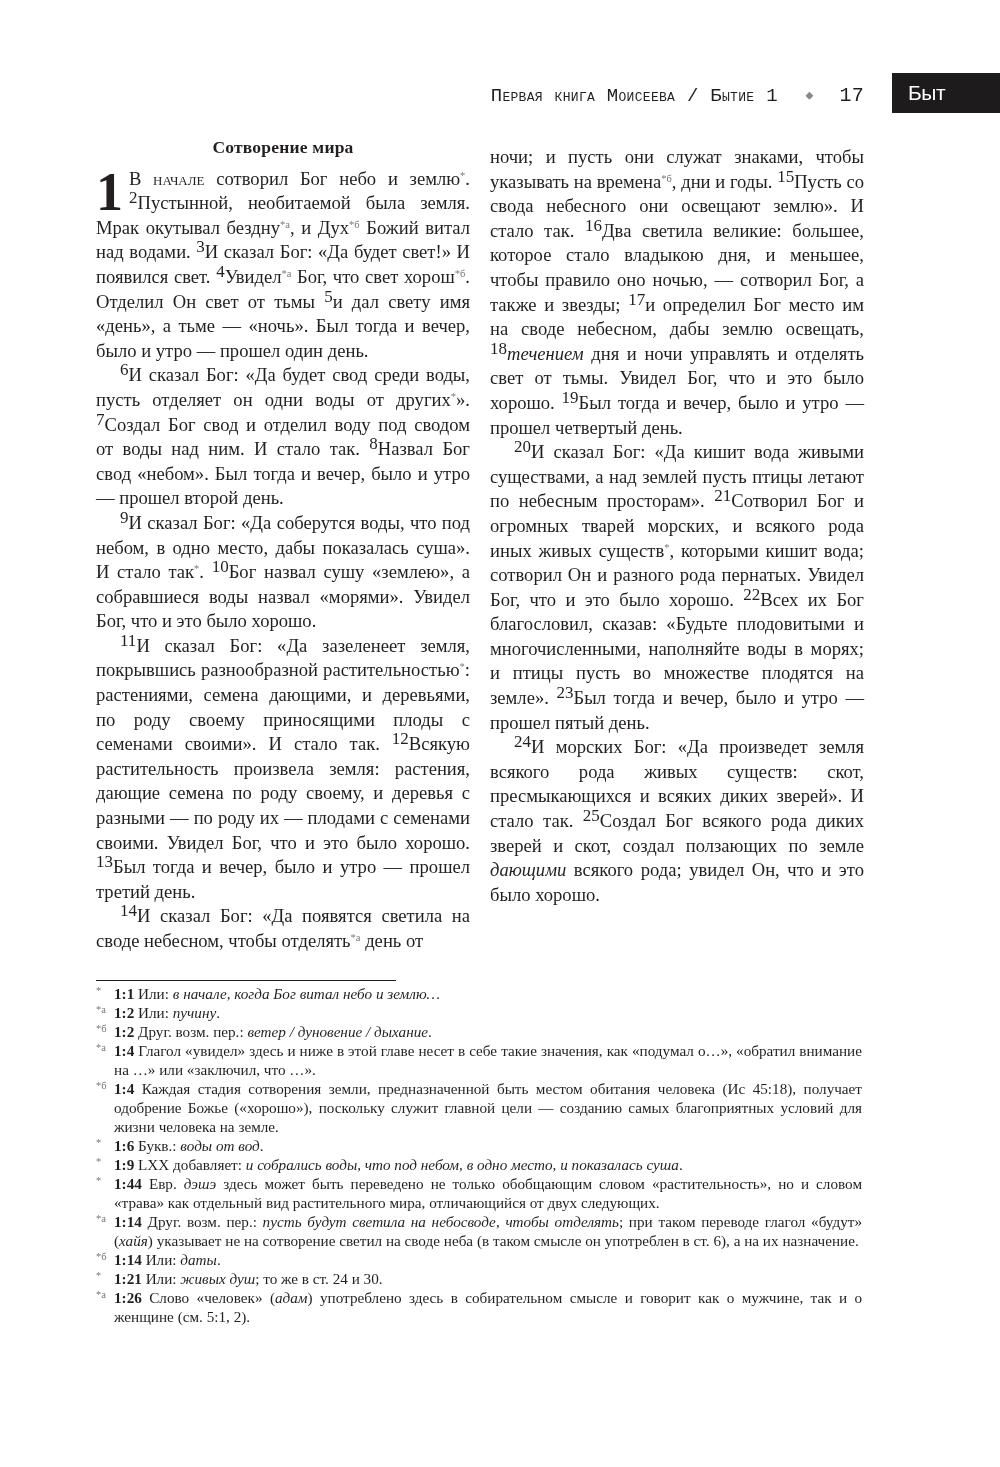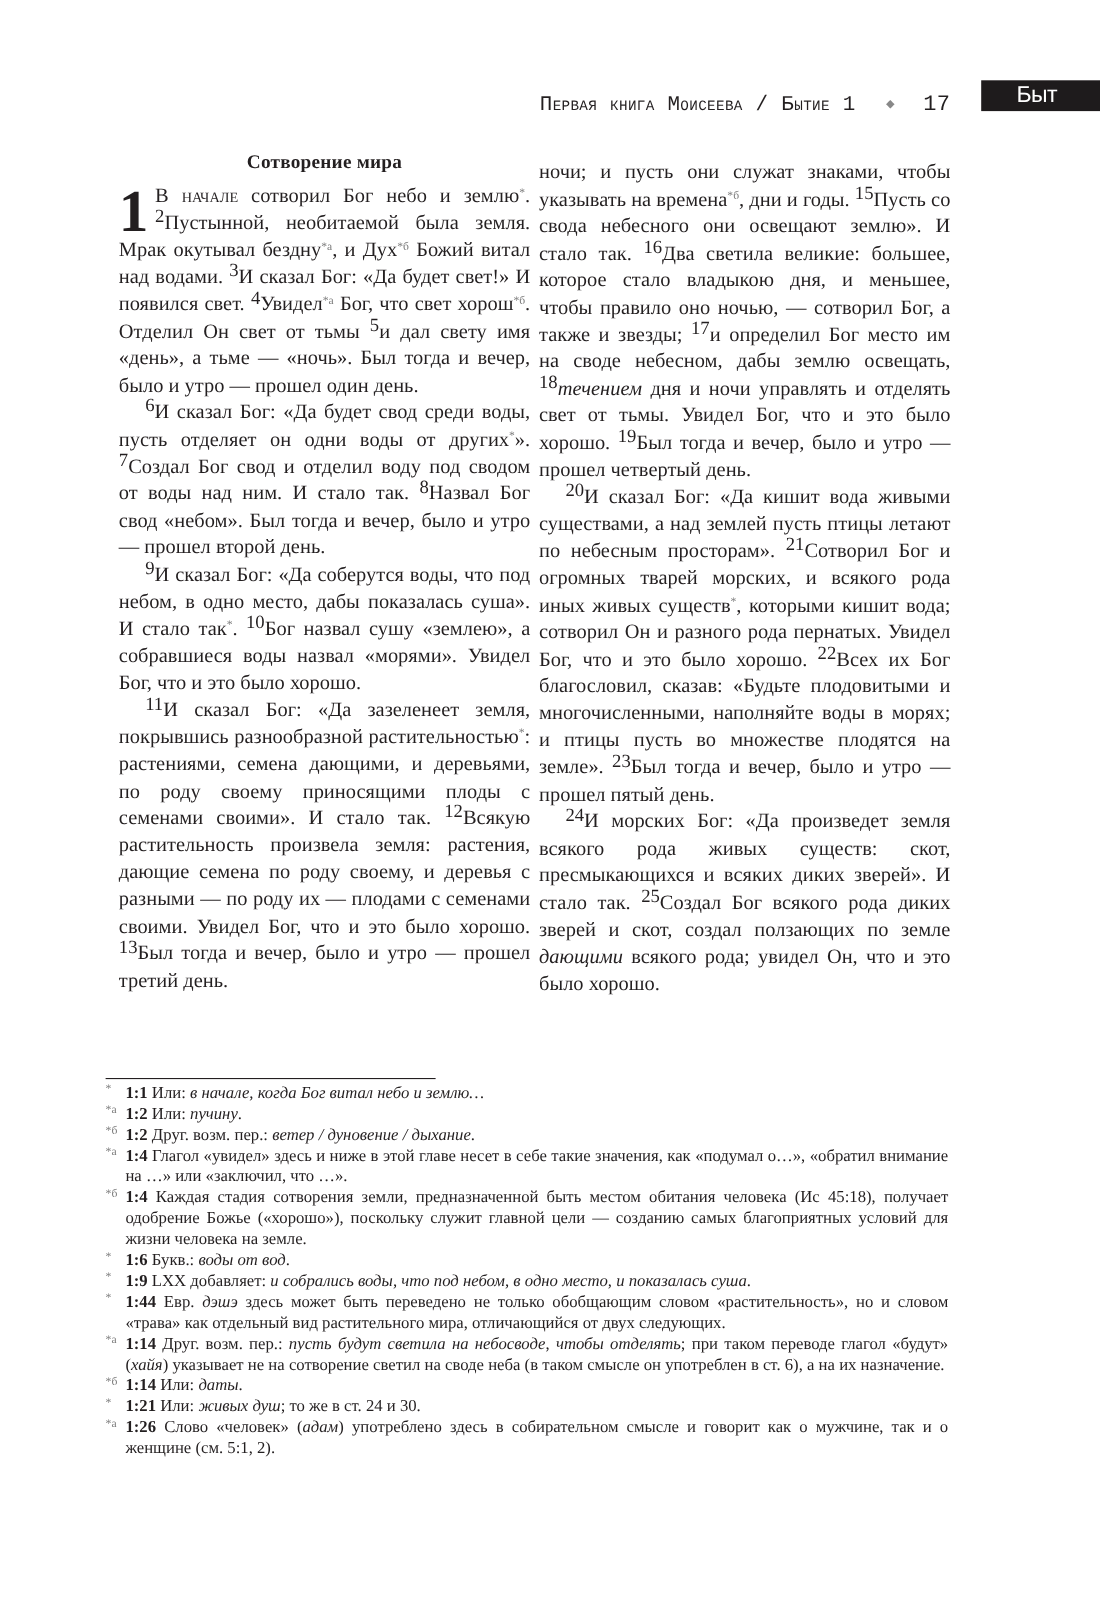--- a/index.html
+++ b/index.html
@@ -2,27 +2,27 @@
 <html><head>
 <meta charset="utf-8">
 <style>
   html, body { margin: 0; padding: 0; background: #ffffff; }
   body { width: 1000px; height: 1467px; position: relative; overflow: hidden;
          font-family: "DejaVu Serif", "Liberation Serif", serif; color: #231f20; }
   .running-head { position: absolute; top: 84px; right: 136px; font-family: Liberation Mono, monospace;
                   font-size: 19px; font-variant: small-caps; letter-spacing: 0.3px; color: #231f20; }
   .ornament { display: inline-block; color: #888; font-size: 13px; margin: 0 14px 0 16px; vertical-align: 2px; }
   .page-num { font-variant: normal; font-size: 20px; }
-  .book-tab { position: absolute; top: 73px; right: 0; width: 108px; height: 28px; background: #1e1b1c;
+  .book-tab { position: absolute; top: 73px; right: 0; width: 108px; height: 40px; background: #1e1b1c;
               color: #fff; font-family: "Liberation Sans", sans-serif; font-size: 21px;
-              display: flex; align-items: center; justify-content: flex-start; padding-left: 32px; box-sizing: border-box;
+              display: flex; align-items: center; justify-content: flex-start; padding-left: 16px; box-sizing: border-box;
               letter-spacing: -0.5px; }
   .col { position: absolute; top: 135px; width: 374px; font-family: "Liberation Serif", serif;
          font-size: 18.6px; line-height: 24.6px; text-align: justify; hyphens: manual; }
-  .col-left { left: 96px; margin-left: 12px; }
+  .col-left { left: 96px; }
   .col-right { left: 490px; top: 145px; }
   .section-title { text-align: center; font-weight: bold; font-size: 17.5px; margin: 0 0 7px 0; letter-spacing: 0.2px; }
   p { margin: 0; }
   p.indent { text-indent: 24px; }
   .chapter-num { float: left; font-size: 54px; line-height: 44px; font-weight: bold; margin: 3px 6px 0 0; }
   .smallcaps { font-variant: small-caps; }
   sup { font-size: 17px; line-height: 0; vertical-align: 6px; }
   sup.fn { color: #777; font-size: 10.5px; }
   i { font-style: italic; }
   .fn-rule { position: absolute; left: 96px; top: 980px; width: 300px; height: 1px; background: #231f20; }
@@ -47,20 +47,21 @@
 <div class="col col-left">
   <div class="section-title">Сотворение мира</div>
   <p><span class="chapter-num">1</span><span class="smallcaps">В начале</span><span> сотворил Бог небо и землю</span><sup class="fn">*</sup><span>. </span><sup>2</sup><span>Пустынной, необитаемой была земля. Мрак окутывал бездну</span><sup class="fn">*а</sup><span>, и Дух</span><sup class="fn">*б</sup><span> Божий витал над водами. </span><sup>3</sup><span>И сказал Бог: «Да будет свет!» И появился свет. </span><sup>4</sup><span>Увидел</span><sup class="fn">*а</sup><span> Бог, что свет хорош</span><sup class="fn">*б</sup><span>. Отделил Он свет от тьмы </span><sup>5</sup><span>и дал свету имя «день», а тьме — «ночь». Был тогда и вечер, было и утро — прошел один день.</span></p>
 
   <p class="indent"><sup>6</sup><span>И сказал Бог: «Да будет свод среди воды, пусть отделяет он одни воды от других</span><sup class="fn">*</sup><span>». </span><sup>7</sup><span>Создал Бог свод и отделил воду под сводом от воды над ним. И стало так. </span><sup>8</sup><span>Назвал Бог свод «небом». Был тогда и вечер, было и утро — прошел второй день.</span></p>
 
   <p class="indent"><sup>9</sup><span>И сказал Бог: «Да соберутся воды, что под небом, в одно место, дабы показалась суша». И стало так</span><sup class="fn">*</sup><span>. </span><sup>10</sup><span>Бог назвал сушу «землею», а собравшиеся воды назвал «морями». Увидел Бог, что и это было хорошо.</span></p>
 
   <p class="indent"><sup>11</sup><span>И сказал Бог: «Да зазеленеет земля, покрывшись разнообразной растительностью</span><sup class="fn">*</sup><span>: растениями, семена дающими, и деревьями, по роду своему приносящими плоды с семенами своими». И стало так. </span><sup>12</sup><span>Всякую растительность произвела земля: растения, дающие семена по роду своему, и деревья с разными — по роду их — плодами с семенами своими. Увидел Бог, что и это было хорошо. </span><sup>13</sup><span>Был тогда и вечер, было и утро — прошел третий день.</span></p>
 
+  <p class="indent"><sup>14</sup><span>И сказал Бог: «Да появятся светила на своде небесном, чтобы отделять</span><sup class="fn">*а</sup><span> день от</span></p>
 </div>
 
 <div class="col col-right">
   <p><span>ночи; и пусть они служат знаками, чтобы указывать на времена</span><sup class="fn">*б</sup><span>, дни и годы. </span><sup>15</sup><span>Пусть со свода небесного они освещают землю». И стало так. </span><sup>16</sup><span>Два светила великие: большее, которое стало владыкою дня, и меньшее, чтобы правило оно ночью, — сотворил Бог, а также и звезды; </span><sup>17</sup><span>и определил Бог место им на своде небесном, дабы землю освещать, </span><sup>18</sup><i>течением</i><span> дня и ночи управлять и отделять свет от тьмы. Увидел Бог, что и это было хорошо. </span><sup>19</sup><span>Был тогда и вечер, было и утро — прошел четвертый день.</span></p>
 
   <p class="indent"><sup>20</sup><span>И сказал Бог: «Да кишит вода живыми существами, а над землей пусть птицы летают по небесным просторам». </span><sup>21</sup><span>Сотворил Бог и огромных тварей морских, и всякого рода иных живых существ</span><sup class="fn">*</sup><span>, которыми кишит вода; сотворил Он и разного рода пернатых. Увидел Бог, что и это было хорошо. </span><sup>22</sup><span>Всех их Бог благословил, сказав: «Будьте плодовитыми и многочисленными, наполняйте воды в морях; и птицы пусть во множестве плодятся на земле». </span><sup>23</sup><span>Был тогда и вечер, было и утро — прошел пятый день.</span></p>
 
   <p class="indent"><sup>24</sup><span>И морских Бог: «Да произведет земля всякого рода живых существ: скот, пресмыкающихся и всяких диких зверей». И стало так. </span><sup>25</sup><span>Создал Бог всякого рода диких зверей и скот, создал ползающих по земле </span><i>дающими</i><span> всякого рода; увидел Он, что и это было хорошо.</span></p>
 
 </div>

